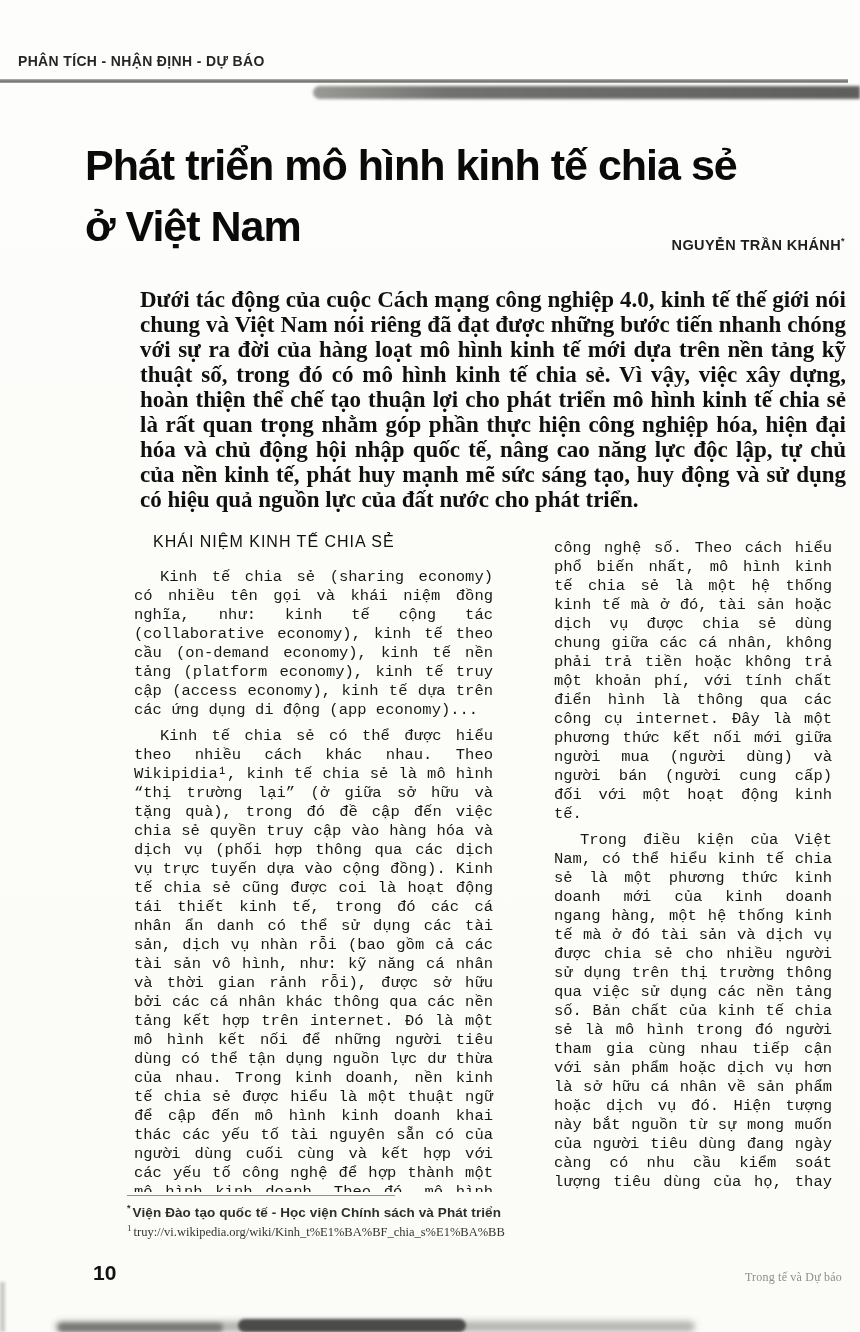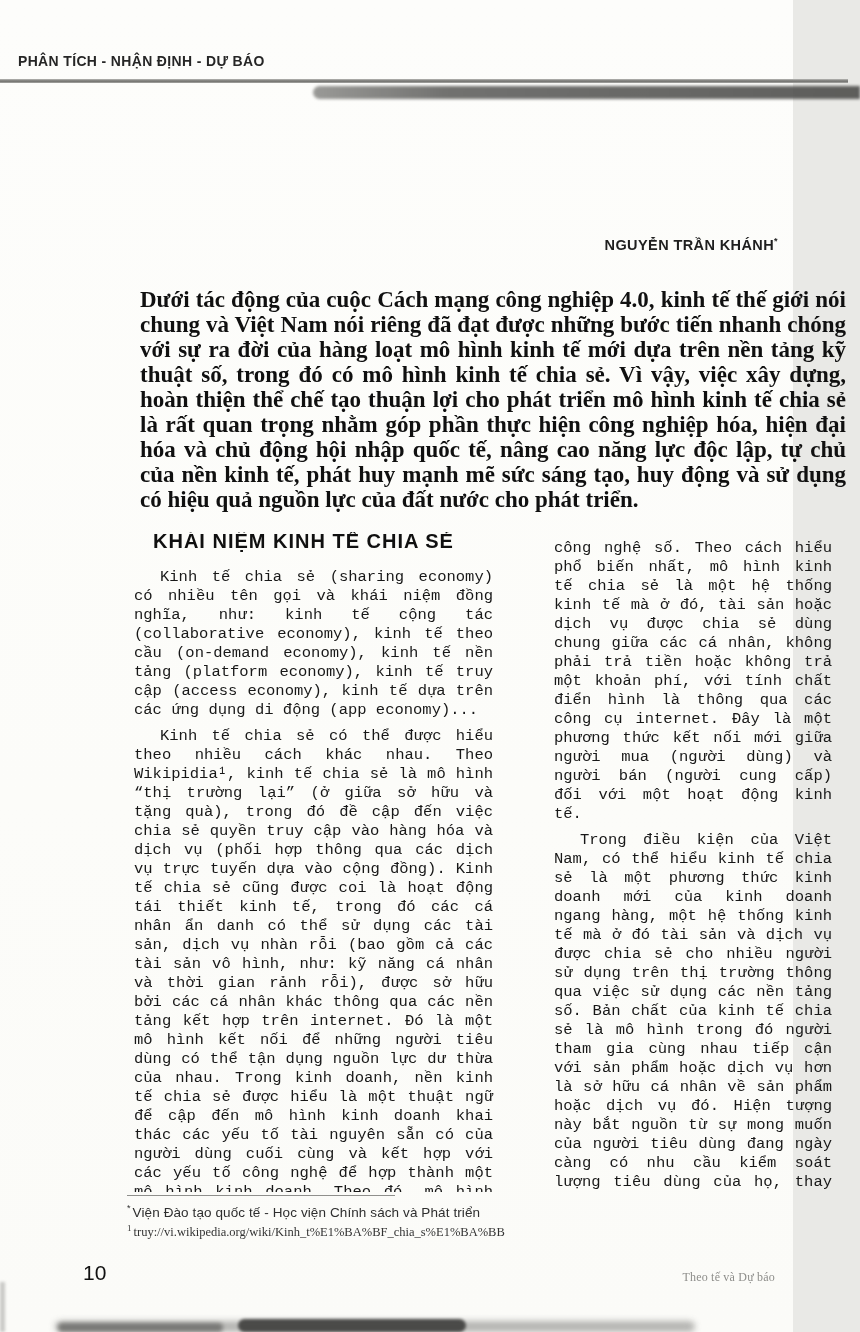--- a/index.html
+++ b/index.html
@@ -1,19 +1,19 @@
 <!DOCTYPE html>
 <html lang="vi"><head>
 <meta charset="utf-8">
 <title>Scanned journal page</title>
 <style>
   html,body{margin:0;padding:0;}
   body{width:860px;height:1332px;overflow:hidden;background:#e9e9e6;}
   .page{
-    position:relative;width:793px;height:1332px;
+    position:relative;width:860px;height:1332px;
     background:linear-gradient(180deg,#fdfdfb 0%,#fcfcf9 60%,#fbfbf8 100%);
     font-family:"Liberation Serif",serif;color:#161616;
     -webkit-font-smoothing:antialiased;
   }
   
   .masthead-label{
     position:absolute;left:18px;top:52px;
     font-family:"Liberation Sans",sans-serif;font-size:15px;font-weight:700;
     letter-spacing:.4px;color:#262626;transform:scaleX(.93);transform-origin:left center;
     white-space:nowrap;
@@ -48,41 +48,41 @@
   }
   
   .columns{
     position:absolute;left:127px;top:532px;width:712px;height:660px;
     display:flex;overflow:hidden;
   }
   .col{font-size:15.5px;line-height:19px;text-align:justify;color:#181818;}
   .col-left{width:373px;margin-right:47px;flex:none;}
   .col-right{width:292px;flex:none;}
   .section-heading{
-    font-family:"Liberation Sans",sans-serif;font-size:20px;font-weight:700;
+    font-family:"Liberation Sans",sans-serif;font-size:16px;font-weight:400;
     letter-spacing:1px;color:#101010;padding-left:26px;margin:0 0 17px 0;
     white-space:nowrap;
   }
   .col p{margin:7px;font-family:Liberation Mono, monospace;}
   .col p.indent{text-indent:26px;}
   
   .footnotes{position:absolute;left:127px;top:1195px;width:712px;}
   .footnote-divider{width:268px;height:0;border-top:1.5px solid #8f8f8c;margin:0 0 7px 0;}
   .footnote{margin:0 0 3px 0;}
   .footnote.fn-affil{
-    font-family:"Liberation Sans",sans-serif;font-size:13.5px;color:#2e2e2e;letter-spacing:.1px;
+    font-family:"Liberation Sans",sans-serif;font-size:13.5px;color:#2e2e2e;letter-spacing:.1px;font-weight:bold;
   }
   .footnote.fn-url{
     font-family:"Liberation Serif",serif;font-size:12.5px;color:#333;
   }
   .footnote sup{font-size:9px;margin-right:2px;}
   
   .page-number{
-    position:absolute;left:83px;top:1261px;
-    font-family:"Liberation Sans",sans-serif;font-size:21px;font-weight:400;color:#111;
+    position:absolute;left:93px;top:1261px;
+    font-family:"Liberation Sans",sans-serif;font-size:21px;font-weight:700;color:#111;
   }
   .journal-name{
     position:absolute;right:18px;top:1270px;
     font-family:"Liberation Serif",serif;font-size:12px;color:#8d8d8a;letter-spacing:.2px;
   }
   
   .scan-shadow-bottom-wide{
     position:absolute;left:55px;top:1321px;width:640px;height:11px;
     background:#a3a3a0;border-radius:6px;filter:blur(3px);opacity:.8;
   }
@@ -102,20 +102,22 @@
 </head>
 <body>
 
 <div class="page">
 
   <div class="masthead-label">PHÂN TÍCH - NHẬN ĐỊNH - DỰ BÁO</div>
 
   <div class="header-rule"></div>
   <div class="scan-shadow-top"></div>
 
+  <h1 class="article-title">Phát triển mô hình kinh tế chia sẻ
+ở Việt Nam</h1>
 
   <div class="author-byline">
     <span>NGUYỄN TRẦN KHÁNH</span><sup>*</sup>
   </div>
 
   <div class="abstract">Dưới tác động của cuộc Cách mạng công nghiệp 4.0, kinh tế thế giới nói chung và Việt Nam nói riêng đã đạt được những bước tiến nhanh chóng với sự ra đời của hàng loạt mô hình kinh tế mới dựa trên nền tảng kỹ thuật số, trong đó có mô hình kinh tế chia sẻ. Vì vậy, việc xây dựng, hoàn thiện thể chế tạo thuận lợi cho phát triển mô hình kinh tế chia sẻ là rất quan trọng nhằm góp phần thực hiện công nghiệp hóa, hiện đại hóa và chủ động hội nhập quốc tế, nâng cao năng lực độc lập, tự chủ của nền kinh tế, phát huy mạnh mẽ sức sáng tạo, huy động và sử dụng có hiệu quả nguồn lực của đất nước cho phát triển.</div>
 
   <div class="columns">
 
     <div class="col col-left">
@@ -137,20 +139,20 @@
     <div class="footnote fn-affil">
       <sup>*</sup><span>Viện Đào tạo quốc tế - Học viện Chính sách và Phát triển</span>
     </div>
     <div class="footnote fn-url">
       <sup>1</sup><span>truy://vi.wikipedia.org/wiki/Kinh_t%E1%BA%BF_chia_s%E1%BA%BB</span>
     </div>
   </div>
 
   <div class="page-number">10</div>
 
-  <div class="journal-name">Theo tế và Dự báo</div>
+  <div class="journal-name">Trong tế và Dự báo</div>
 
   <div class="scan-shadow-bottom-wide"></div>
   <div class="scan-shadow-bottom-mid"></div>
   <div class="scan-shadow-bottom-dark"></div>
   <div class="scan-edge-left"></div>
 
 </div>
 
 </body></html>

